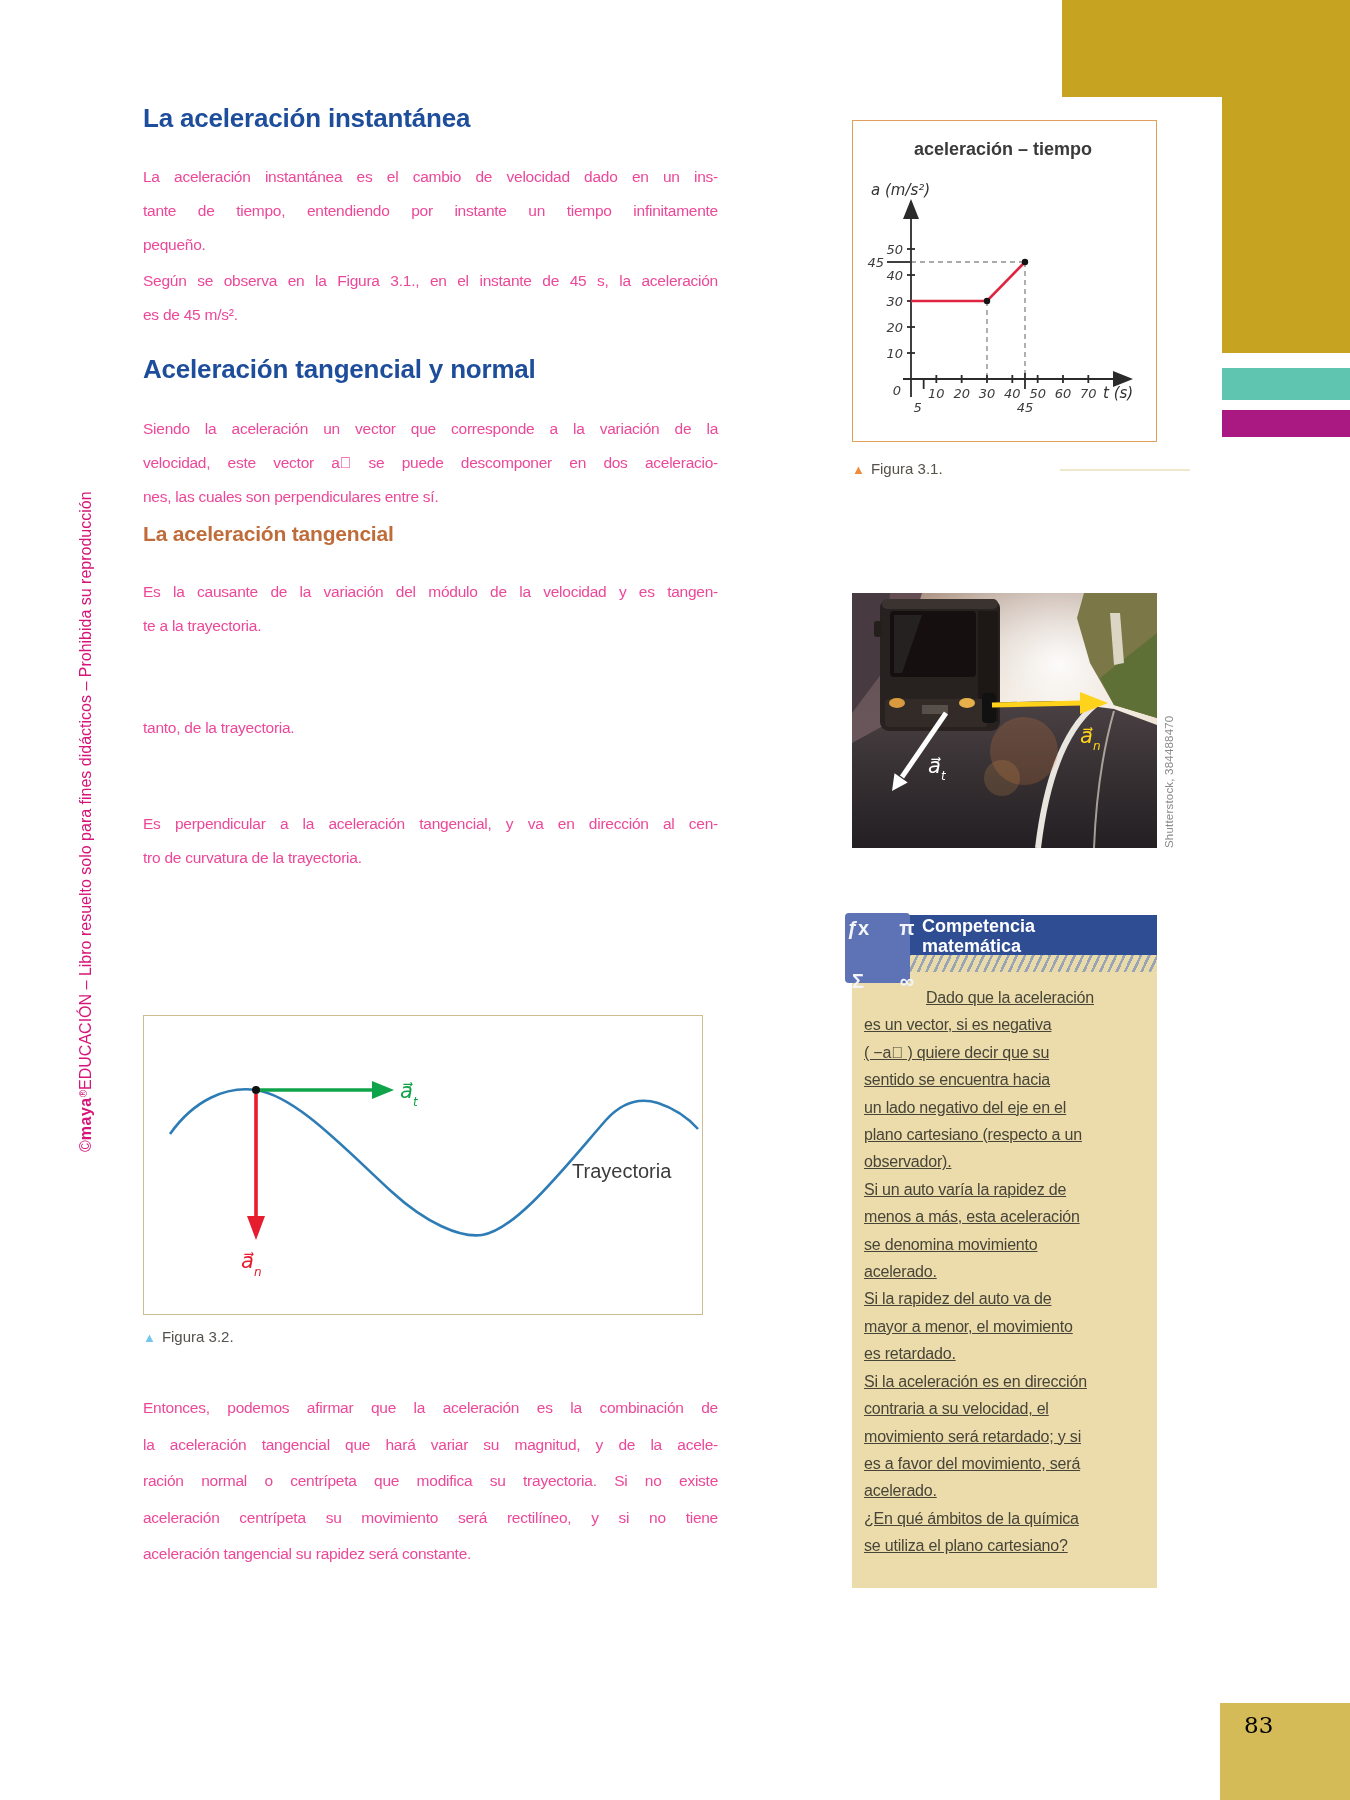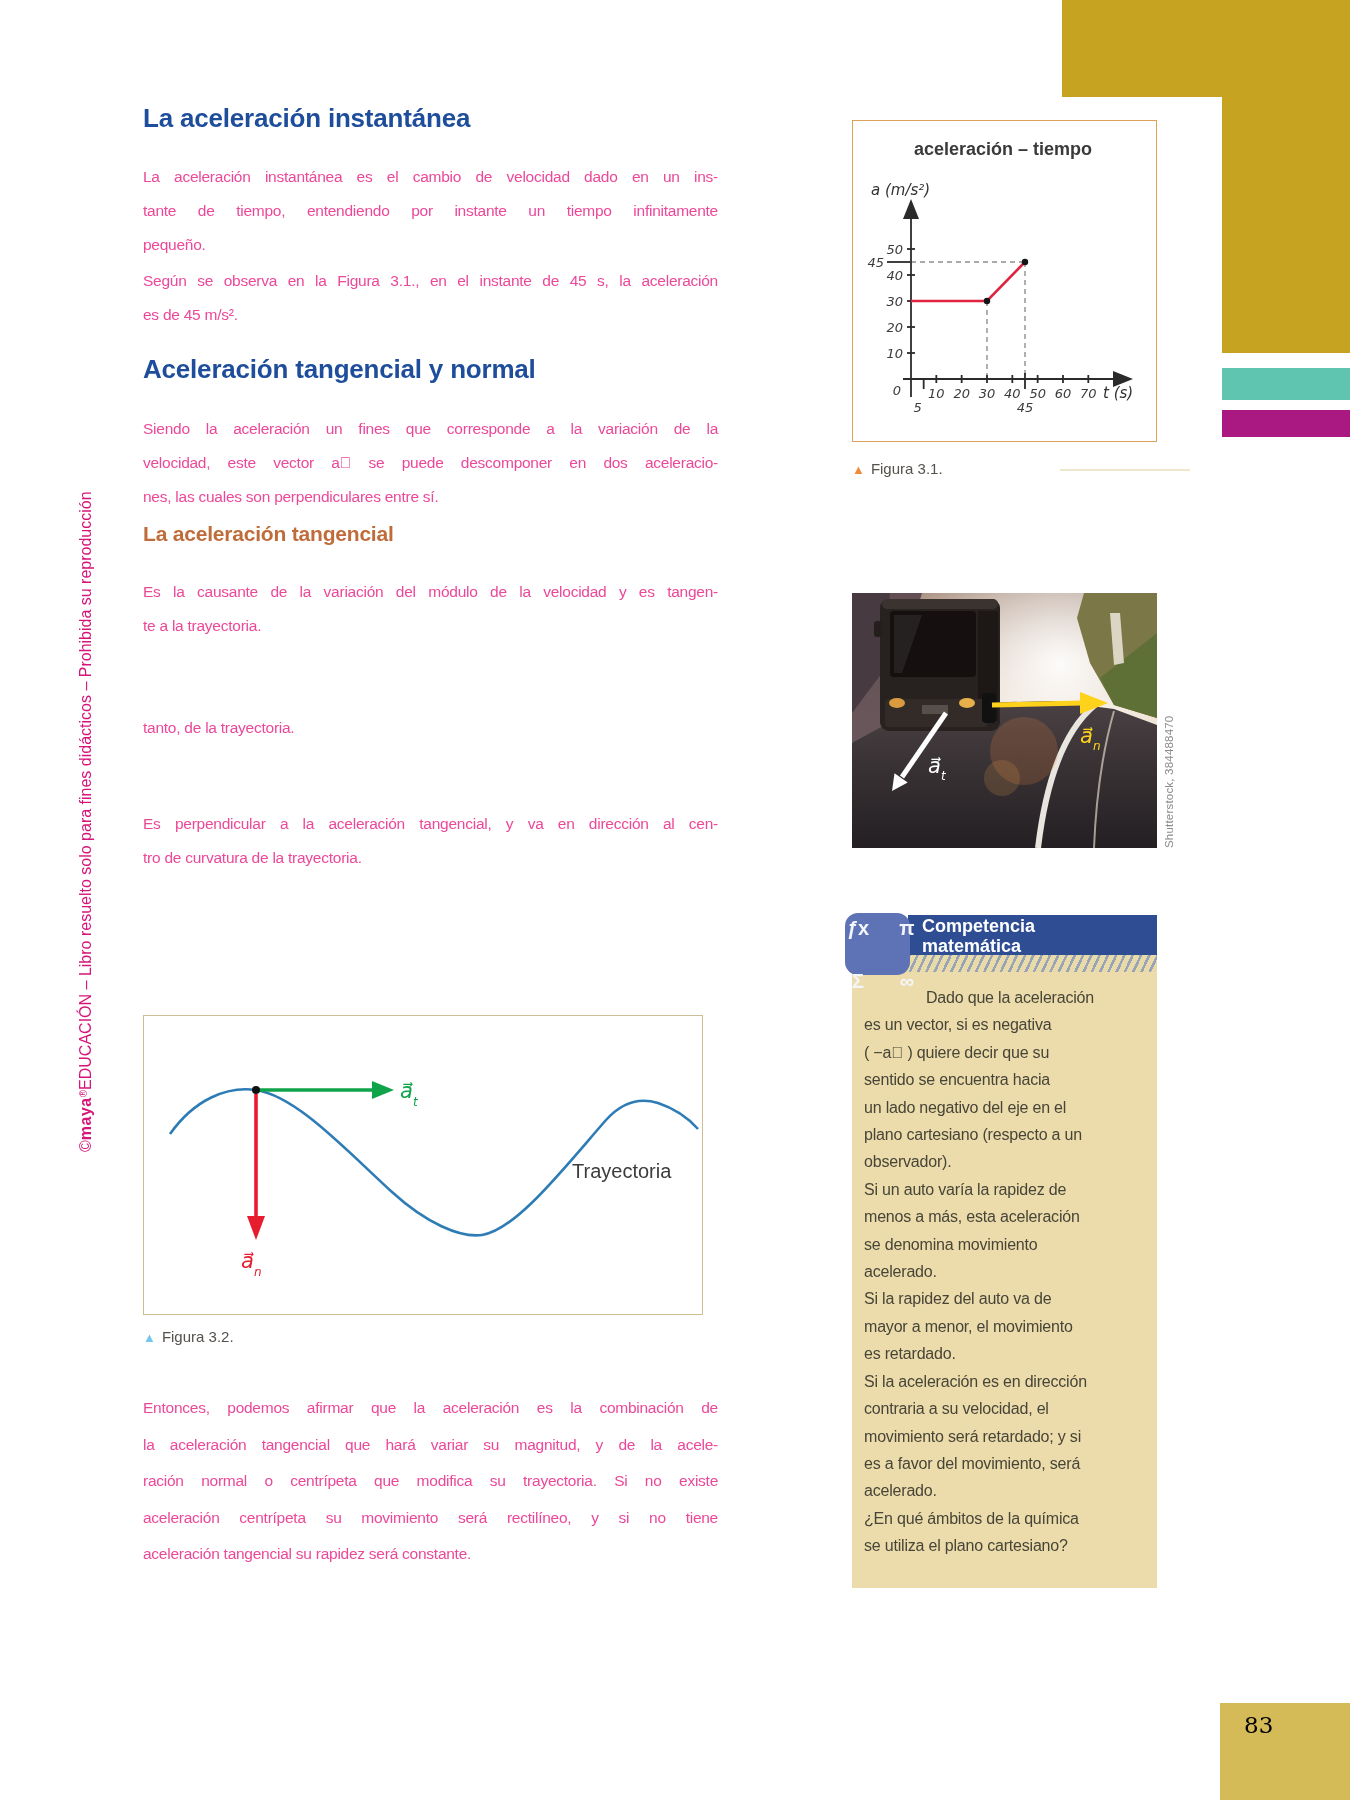--- a/index.html
+++ b/index.html
@@ -54,27 +54,27 @@
   
   .bus-box{position:absolute;left:852px;top:593px;width:305px;height:255px;}
   .photo-credit{position:absolute;left:1163px;top:848px;transform-origin:0 0;transform:rotate(-90deg);
                 white-space:nowrap;font-size:11.5px;color:#8a8a8a;letter-spacing:0.2px;}
   .vec{font-family:"DejaVu Sans",sans-serif;font-style:italic;font-size:21px;}
   .vsub{font-size:12px;}
 
   
   .comp-body{position:absolute;left:852px;top:960px;width:305px;height:628px;background:#ecdcab;box-sizing:border-box;
              padding:24px 14px 0 12px;font-size:16px;line-height:27.4px;letter-spacing:-0.2px;color:#474538;}
-  .comp-body .ln{text-align:left;}
+  .comp-body .ln{text-align:left;text-decoration:underline;}
   .comp-body .ln:first-child{text-indent:62px;}
   .comp-hatch{position:absolute;left:908px;top:955px;width:249px;height:17px;
               background:repeating-linear-gradient(115deg,#98a3b5 0 2.5px,#e9dba9 2.5px 7.5px);}
   .comp-band{position:absolute;left:908px;top:915px;width:249px;height:40px;background:#2e4d92;
              color:#ffffff;font-weight:bold;font-size:18px;line-height:19.5px;box-sizing:border-box;padding:2px 0 0 14px;}
-  .comp-tile{position:absolute;left:845px;top:913px;width:65px;height:62px;background:#5d73b6;border-radius:13px;
+  .comp-tile{position:absolute;left:845px;top:913px;width:65px;height:70px;background:#5d73b6;border-radius:4px;
              color:#f3f5fb;display:grid;grid-template-columns:1fr 1fr;align-items:center;justify-items:center;
              font-size:20px;font-weight:bold;padding:4px 2px;box-sizing:border-box;gap:30px;}
 
   
   .fig2-box{position:absolute;left:143px;top:1015px;width:560px;height:300px;background:#fff;
             border:1.5px solid #cdbd92;box-sizing:border-box;}
   .traj{font-family:"Liberation Sans",sans-serif;font-size:20px;fill:#3c3c3c;}
 </style>
 </head>
 <body>
@@ -99,21 +99,21 @@
       <div class="ln">pequeño.</div>
     </div>
   <div class="para col" style="top:264px;">
       <div class="ln">Según se observa en la Figura 3.1., en el instante de 45 s, la aceleración</div>
       <div class="ln">es de 45 m/s².</div>
     </div>
 
   <h2 class="head col" style="top:354px;">Aceleración tangencial y normal</h2>
 
   <div class="para col" style="top:412px;">
-      <div class="ln">Siendo la aceleración un fines que corresponde a la variación de la</div>
+      <div class="ln">Siendo la aceleración un vector que corresponde a la variación de la</div>
       <div class="ln">velocidad, este vector  a⃗  se puede descomponer en dos aceleracio-</div>
       <div class="ln">nes, las cuales son perpendiculares entre sí.</div>
     </div>
 
   <h3 class="sub col" style="top:522px;">La aceleración tangencial</h3>
   <div class="para col" style="top:575px;">
       <div class="ln">Es la causante de la variación del módulo de la velocidad y es tangen-</div>
       <div class="ln">te a la trayectoria.</div>
     </div>
 

